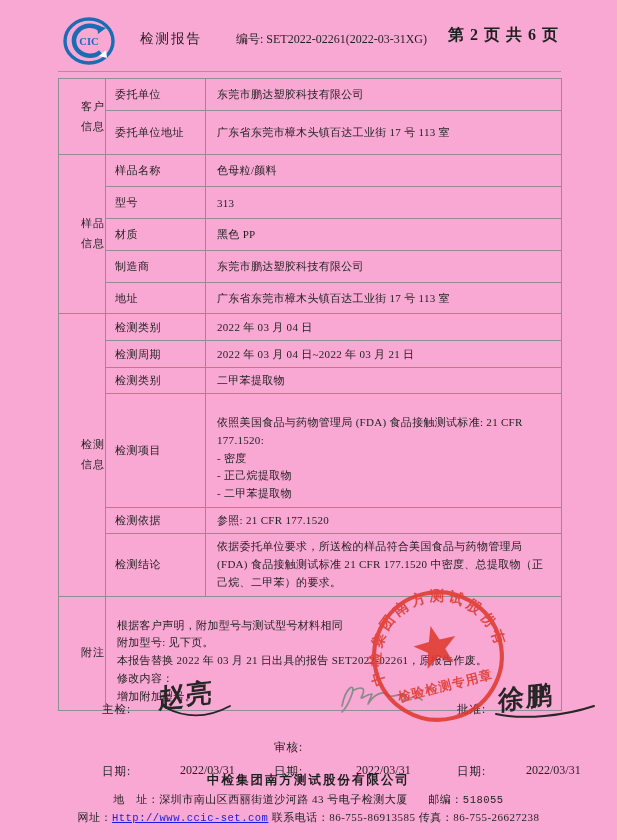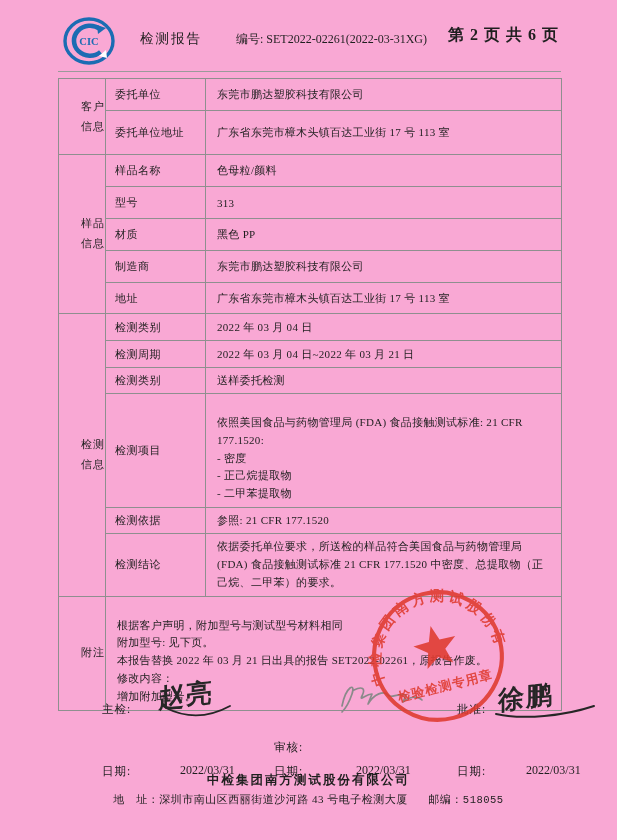--- a/index.html
+++ b/index.html
@@ -108,21 +108,21 @@
 信息</td>
         <td class="kcell">检测类别</td>
         <td class="vcell">2022 年 03 月 04 日</td>
       </tr>
       <tr style="height:27px">
         <td class="kcell">检测周期</td>
         <td class="vcell">2022 年 03 月 04 日~2022 年 03 月 21 日</td>
       </tr>
       <tr style="height:26px">
         <td class="kcell">检测类别</td>
-        <td class="vcell">送样委托检测</td>
+        <td class="vcell">二甲苯提取物</td>
       </tr>
       <tr style="height:88px">
         <td class="kcell">检测项目</td>
         <td class="vcell multiline">依照美国食品与药物管理局 (FDA) 食品接触测试标准: 21 CFR 177.1520:
 - 密度
 - 正己烷提取物
 - 二甲苯提取物</td>
       </tr>
       <tr style="height:26px">
         <td class="kcell">检测依据</td>
@@ -189,15 +189,20 @@
     </g>
   </svg>
 
   <div class="foot">
     <div class="foot-company">中检集团南方测试股份有限公司</div>
     <div class="foot-line">
       <span>地　址：</span><span>深圳市南山区西丽街道沙河路 43 号电子检测大厦</span>
       <span style="display:inline-block;width:14px"></span>
       <span>邮编：</span><span class="mono">518055</span>
     </div>
+    <div class="foot-line">
+      <span>网址：</span><span class="mono link">Http://www.ccic-set.com</span>
+      <span>联系电话：</span><span>86-755-86913585</span>
+      <span>传真：</span><span>86-755-26627238</span>
+    </div>
   </div>
 
 </div>
 
 </body></html>

